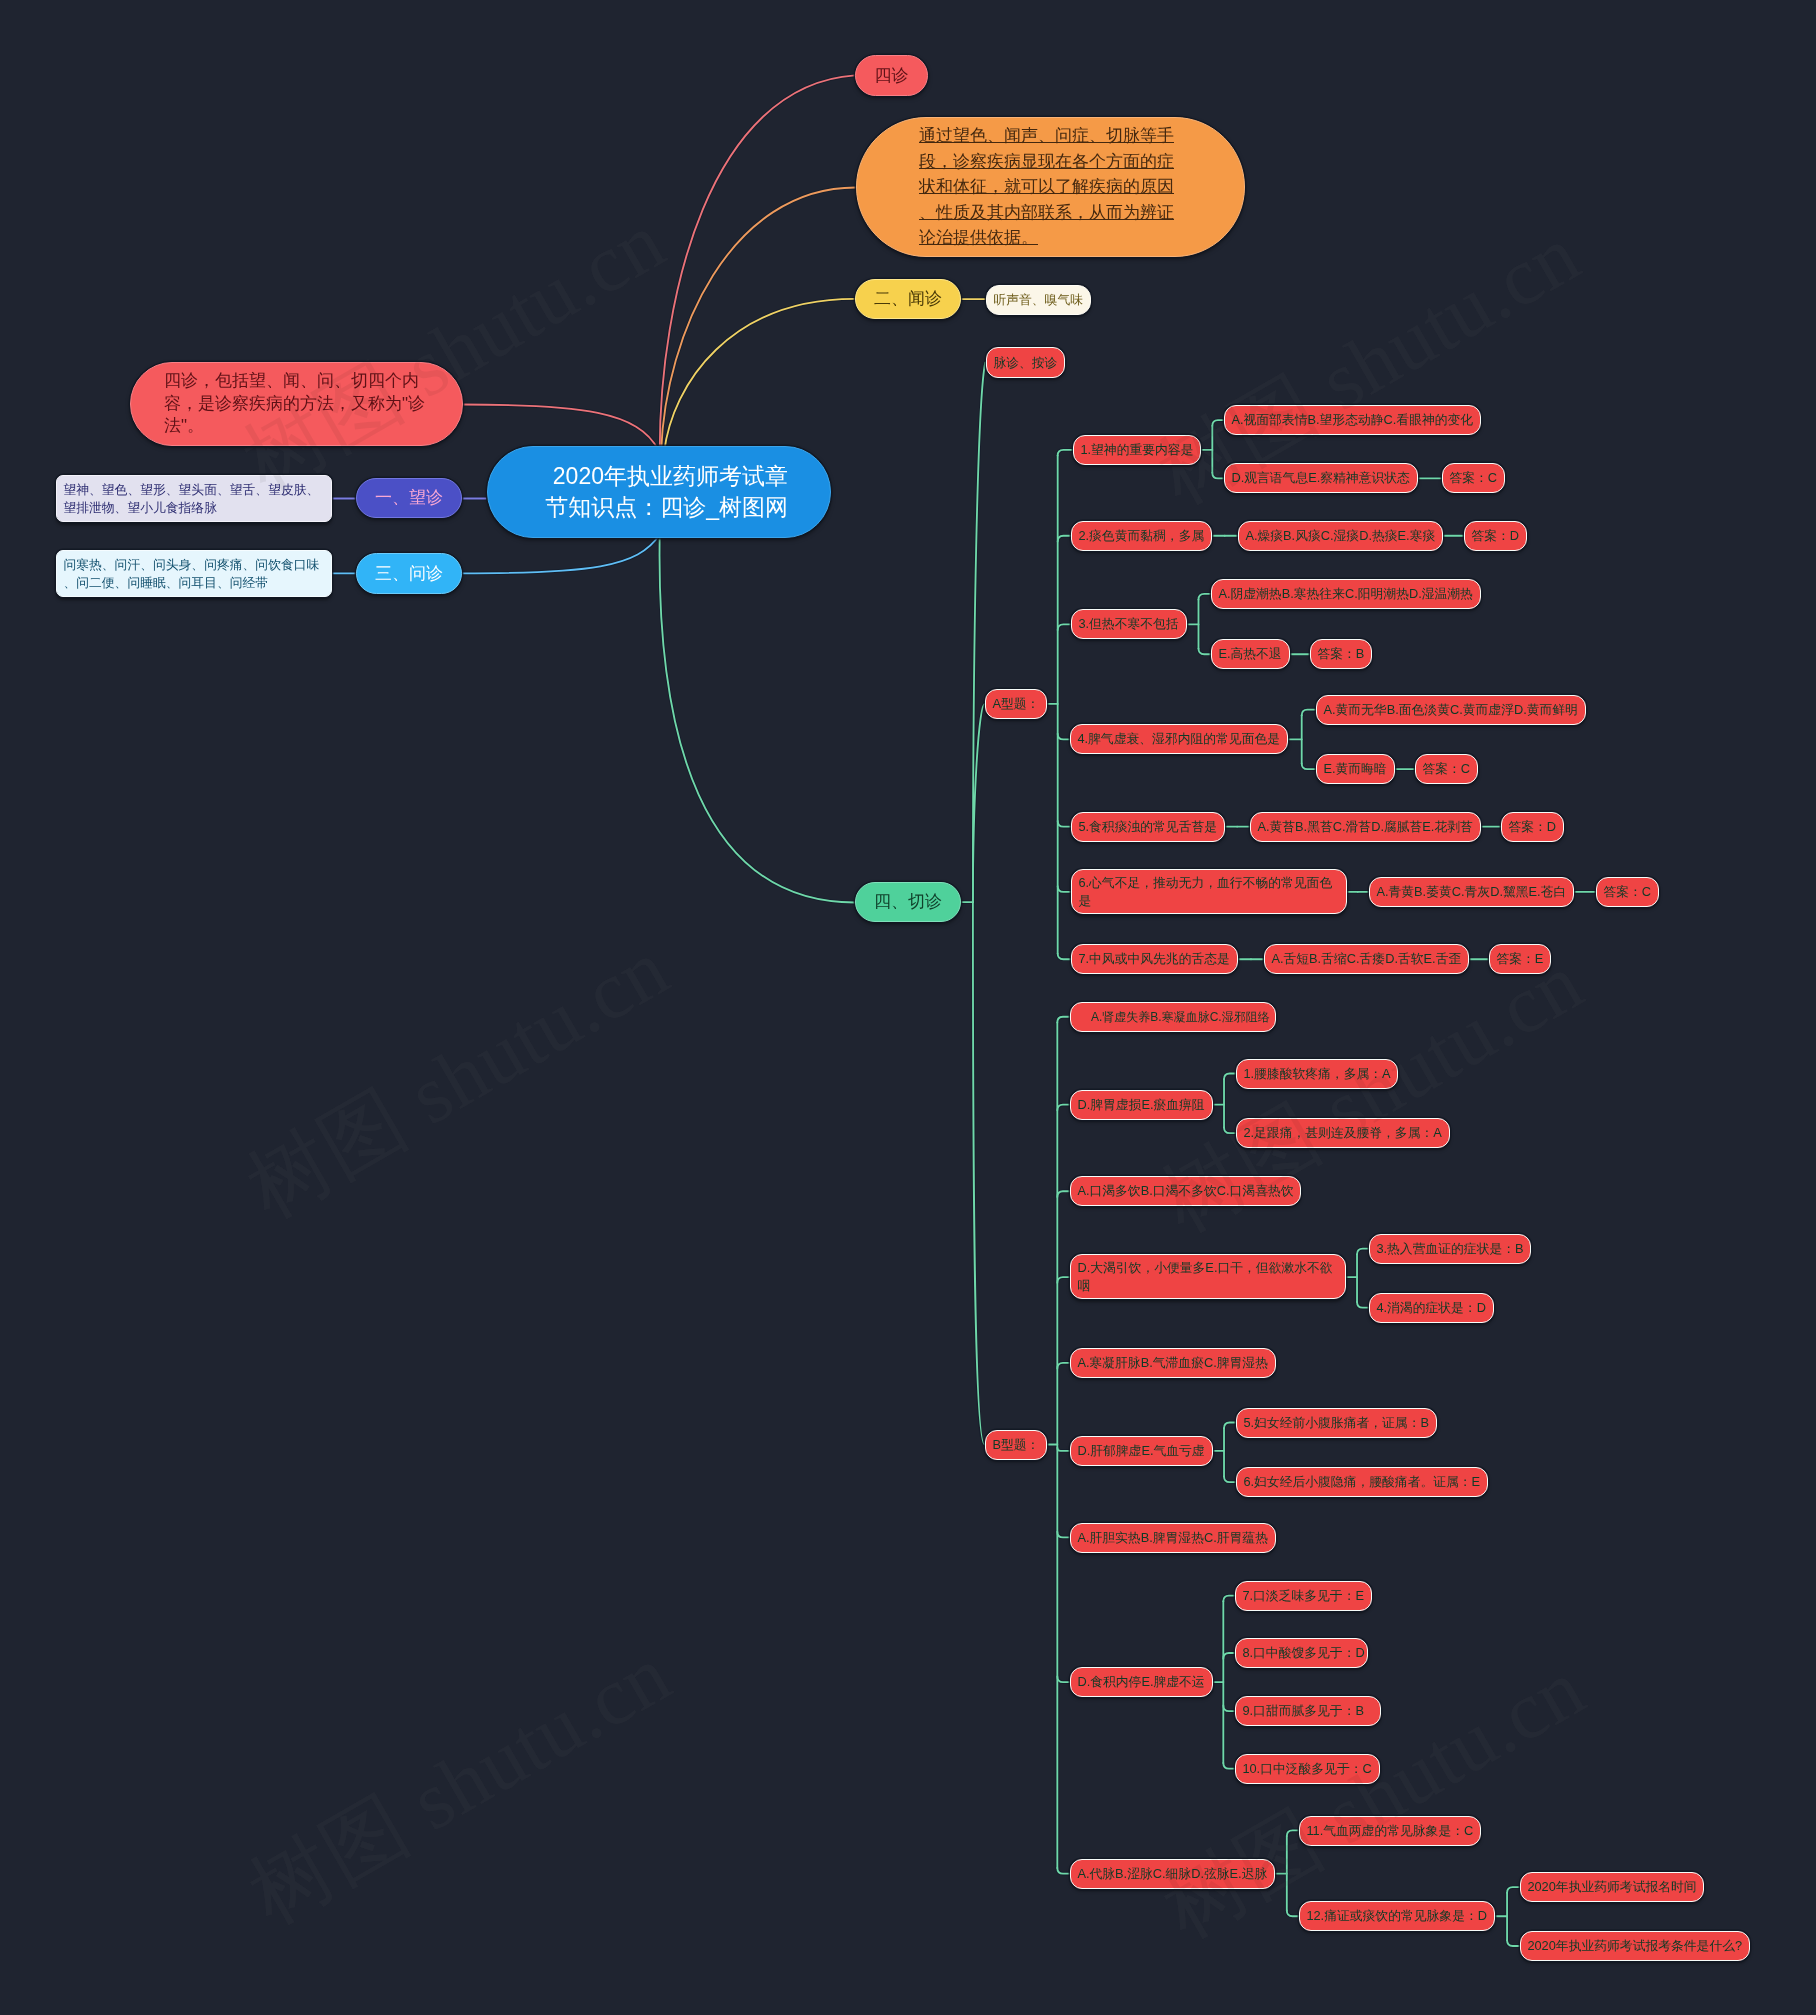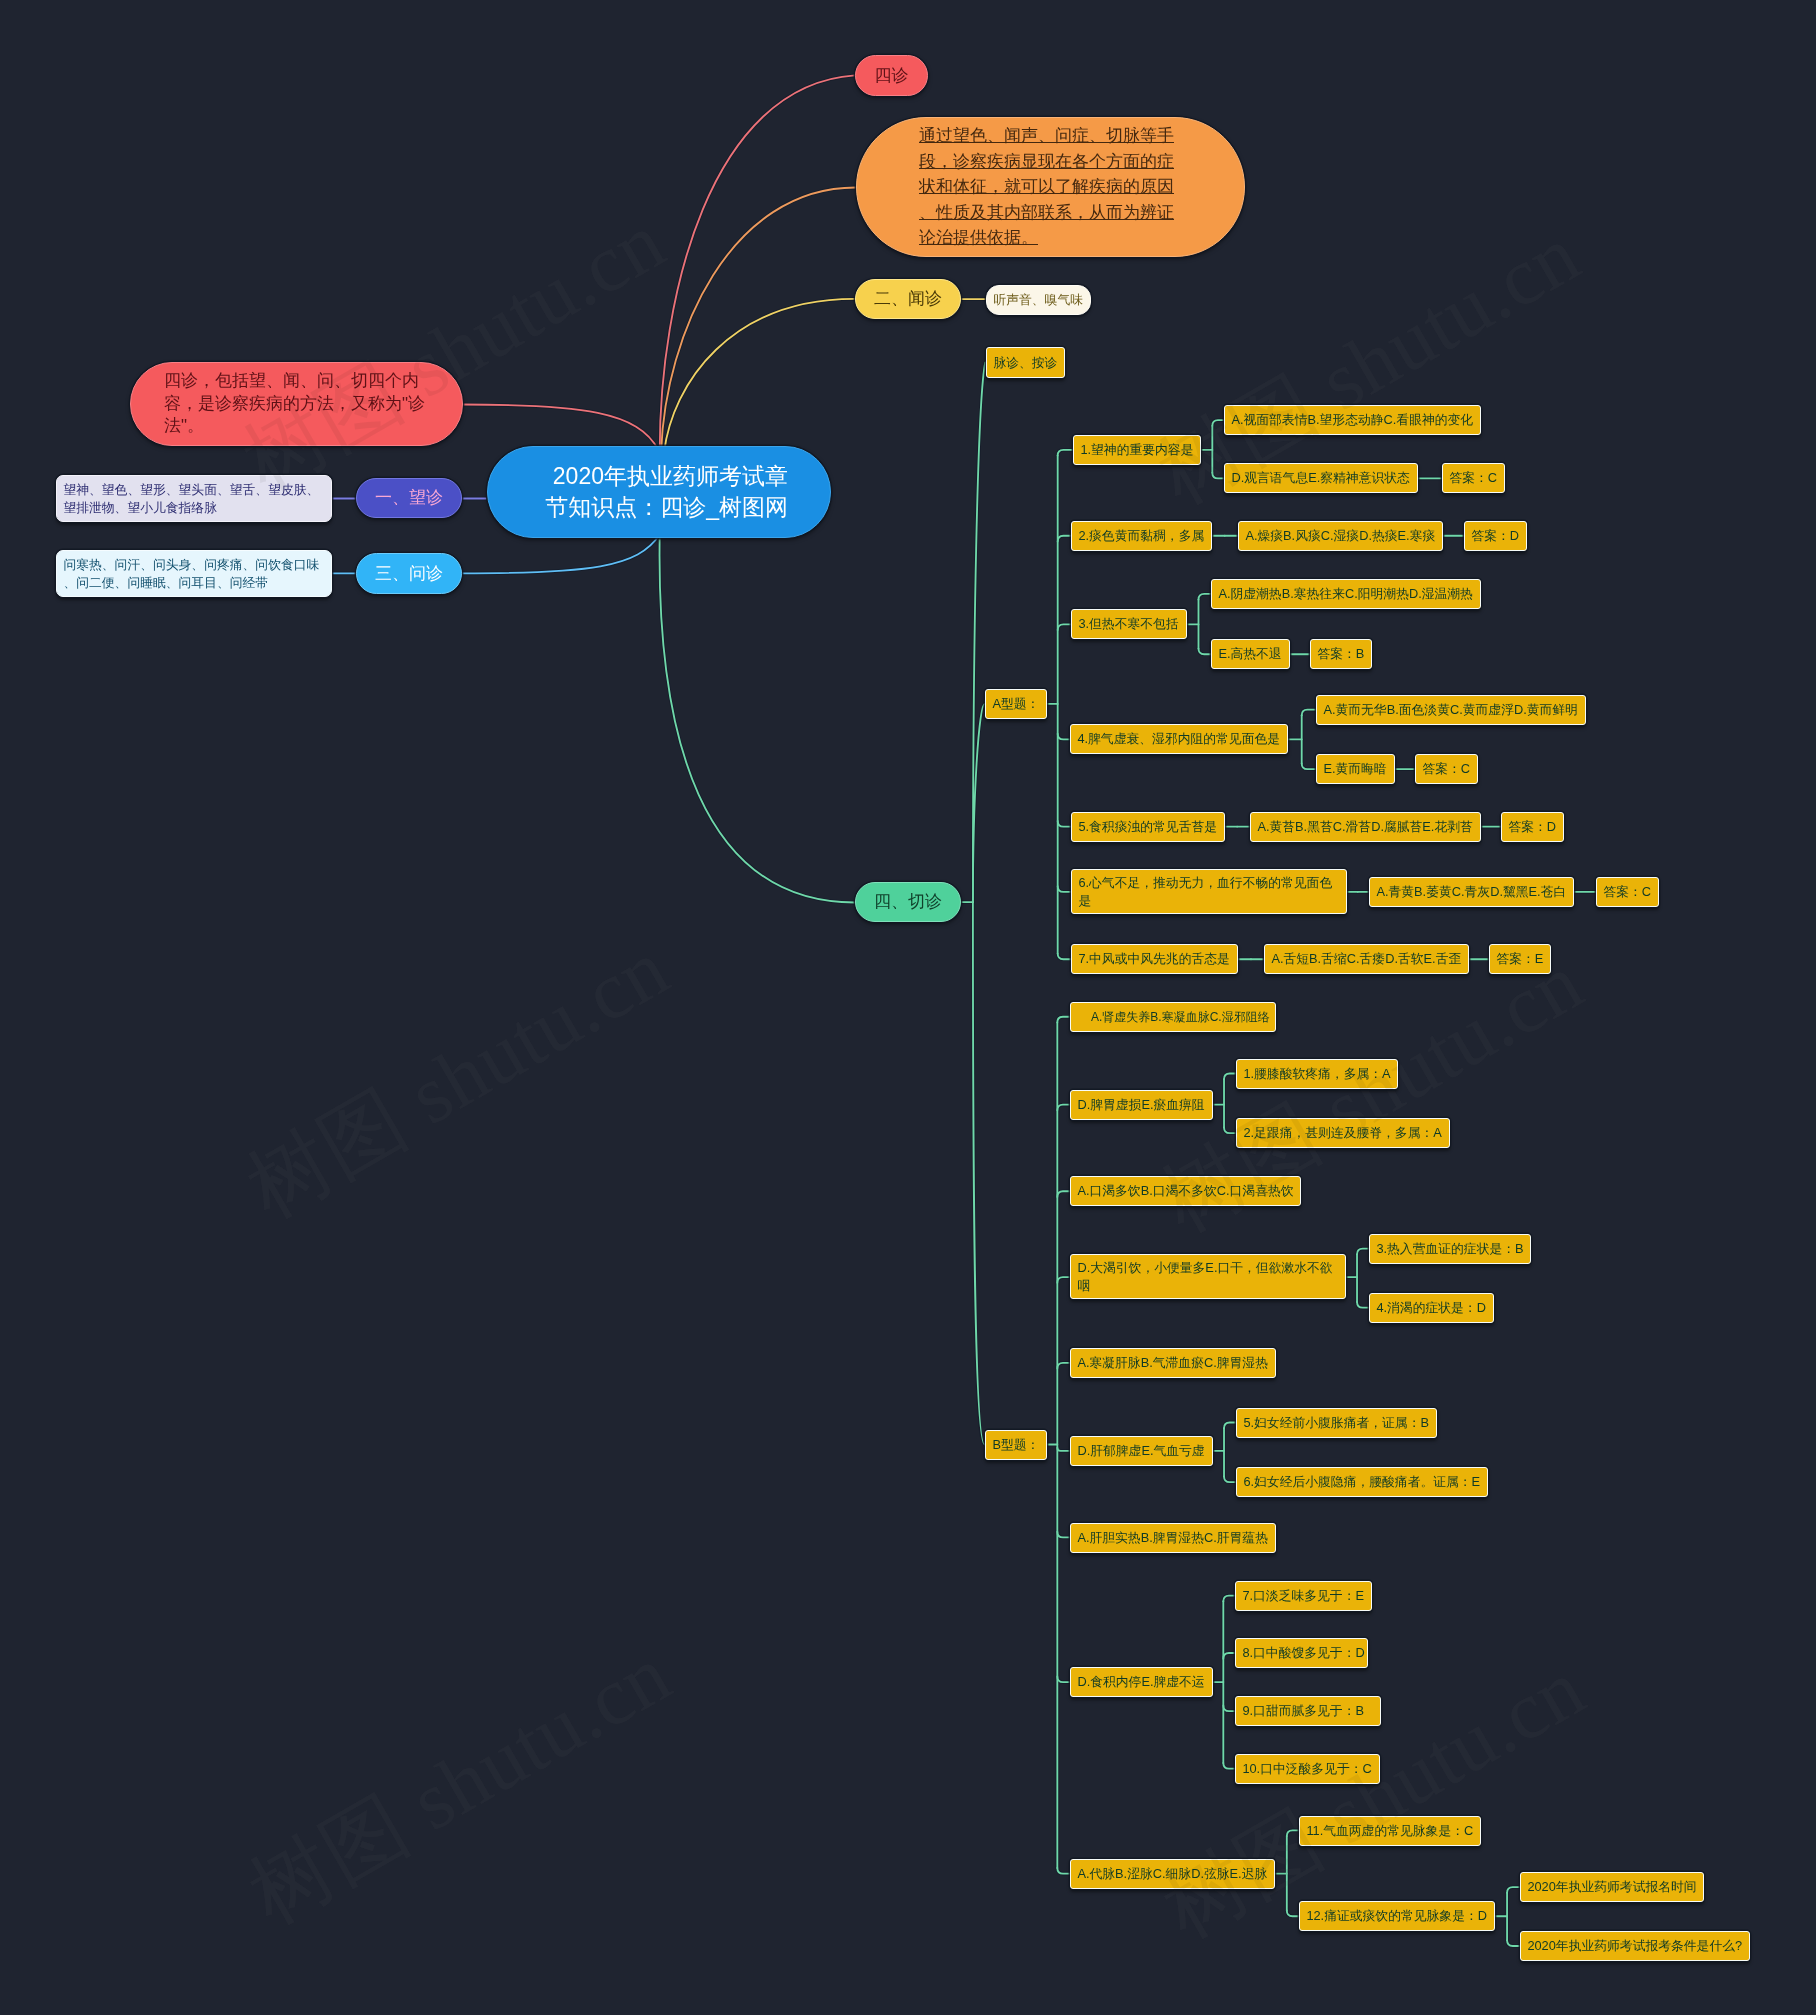--- a/index.html
+++ b/index.html
@@ -34,21 +34,21 @@
 .purple-pill{background:#4b50c6;color:#f9a8d4;border-radius:23px;font-size:17px;padding:0 12.8px;
       border:1.4px solid #7277e0;justify-content:center;box-shadow:0 0 0 1.4px rgba(16,22,34,0.80),0 2.1px 4.3px rgba(0,0,0,0.5);font-family:Liberation Serif, serif;}
 .lav-box{background:#e2e1ef;color:#2f2f73;border-radius:7px;font-size:12.8px;padding:0 6.4px;
       border:1.4px solid #f4f3fa;box-shadow:0 0 0 1.4px rgba(16,22,34,0.80),0 2.1px 3.5px rgba(0,0,0,0.45);}
 .cyan-pill{background:#31b4f7;color:#ffffff;border-radius:23px;font-size:17px;padding:0 12.8px;
       border:1.4px solid #6bcbfa;justify-content:center;box-shadow:0 0 0 1.4px rgba(16,22,34,0.80),0 2.1px 4.3px rgba(0,0,0,0.5);}
 .ice-box{background:#e6f6fd;color:#12506e;border-radius:7px;font-size:12.8px;padding:0 6.4px;
       border:1.4px solid #f5fcff;box-shadow:0 0 0 1.4px rgba(16,22,34,0.80),0 2.1px 3.5px rgba(0,0,0,0.45);}
 .green-pill{background:#4fd19b;color:#10402b;border-radius:23px;font-size:17px;padding:0 12.8px;
       border:1.4px solid #7fe0ba;justify-content:center;box-shadow:0 0 0 1.4px rgba(16,22,34,0.80),0 2.1px 4.3px rgba(0,0,0,0.5);}
-.green-box{background:#eab308;color:#0f3a26;border-radius:3px;font-size:12.8px;padding:0 6.4px;
+.green-box{background:#ef4444;color:#0f3a26;border-radius:12px;font-size:12.8px;padding:0 6.4px;
       border:1.4px solid #f7fcf9;box-shadow:0 0 0 1.4px rgba(16,22,34,0.80),0 2.1px 3.5px rgba(0,0,0,0.45);}
 .wmlayer{position:absolute;left:0;top:0;width:1816px;height:2015px;pointer-events:none;}
 #wm-under{z-index:0;}
 #wm-over{z-index:5;}
 .wm{position:absolute;font-family:"Liberation Serif",serif;white-space:nowrap;
     user-select:none;transform-origin:50% 50%;font-weight:400;letter-spacing:0.7px;}
 #wm-under .wm{color:rgba(255,255,255,0.040);}
 #wm-over .wm{color:rgba(0,0,0,0.055);}
 </style>
 </head>

